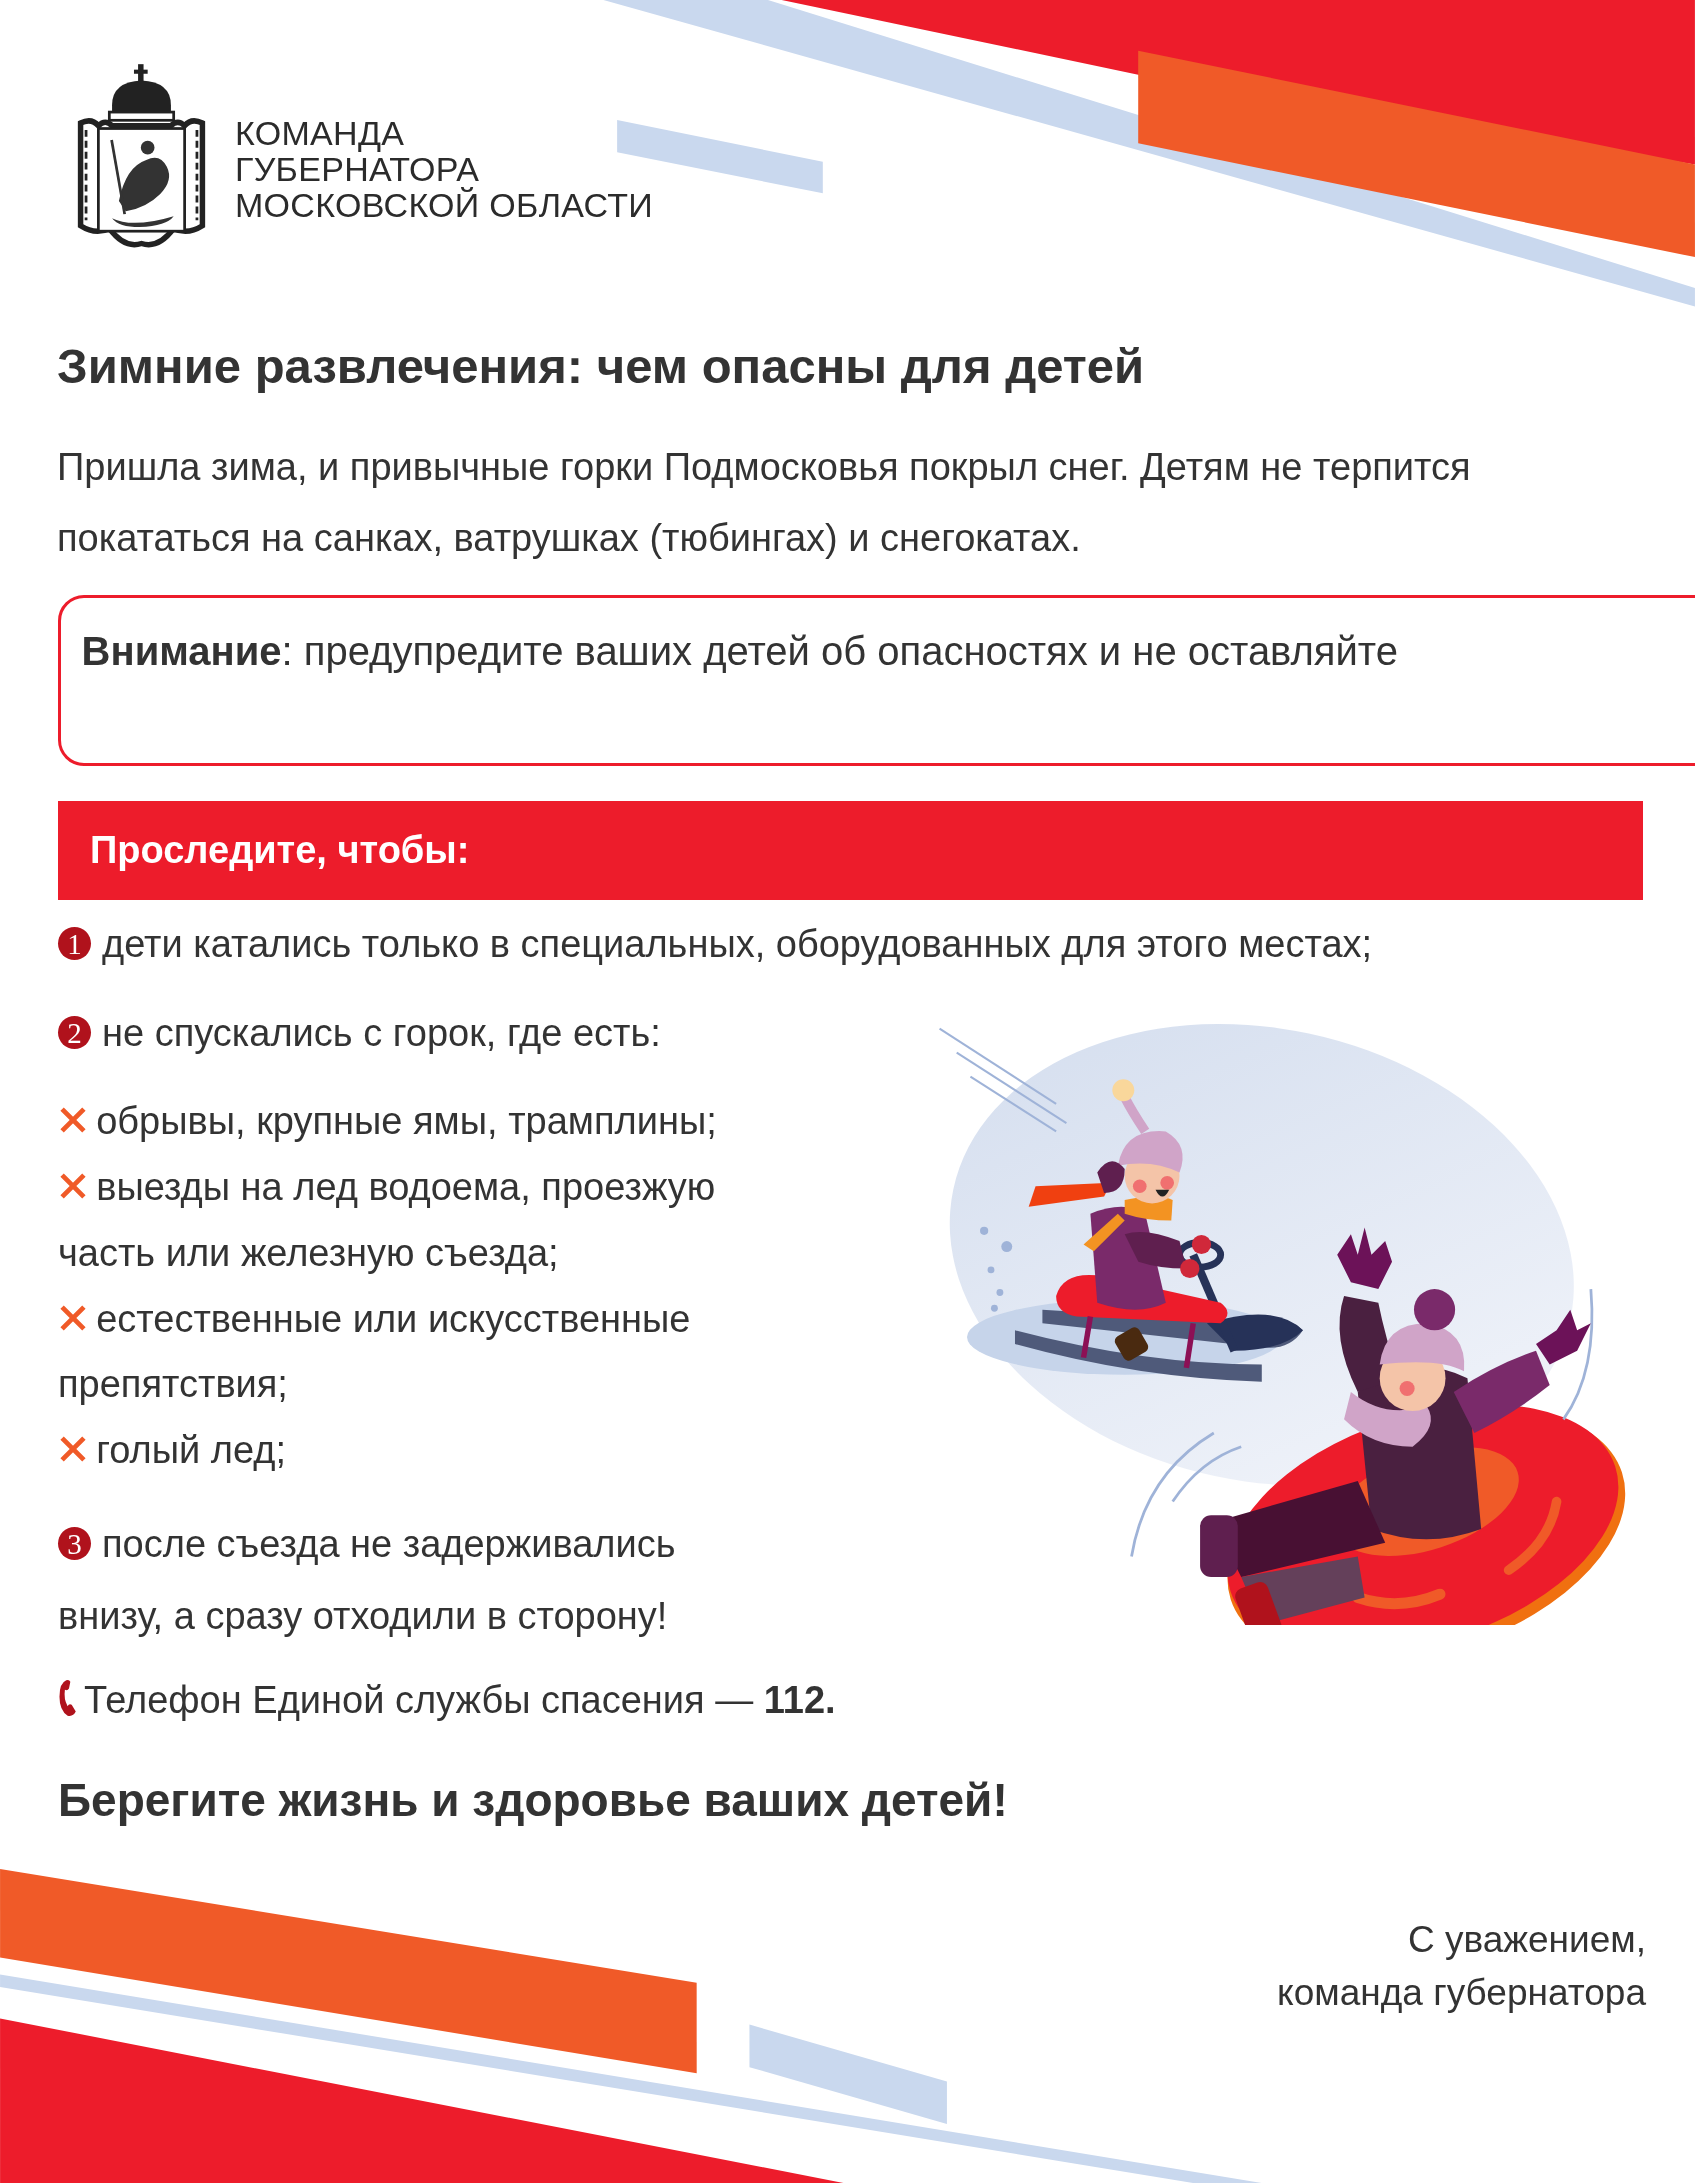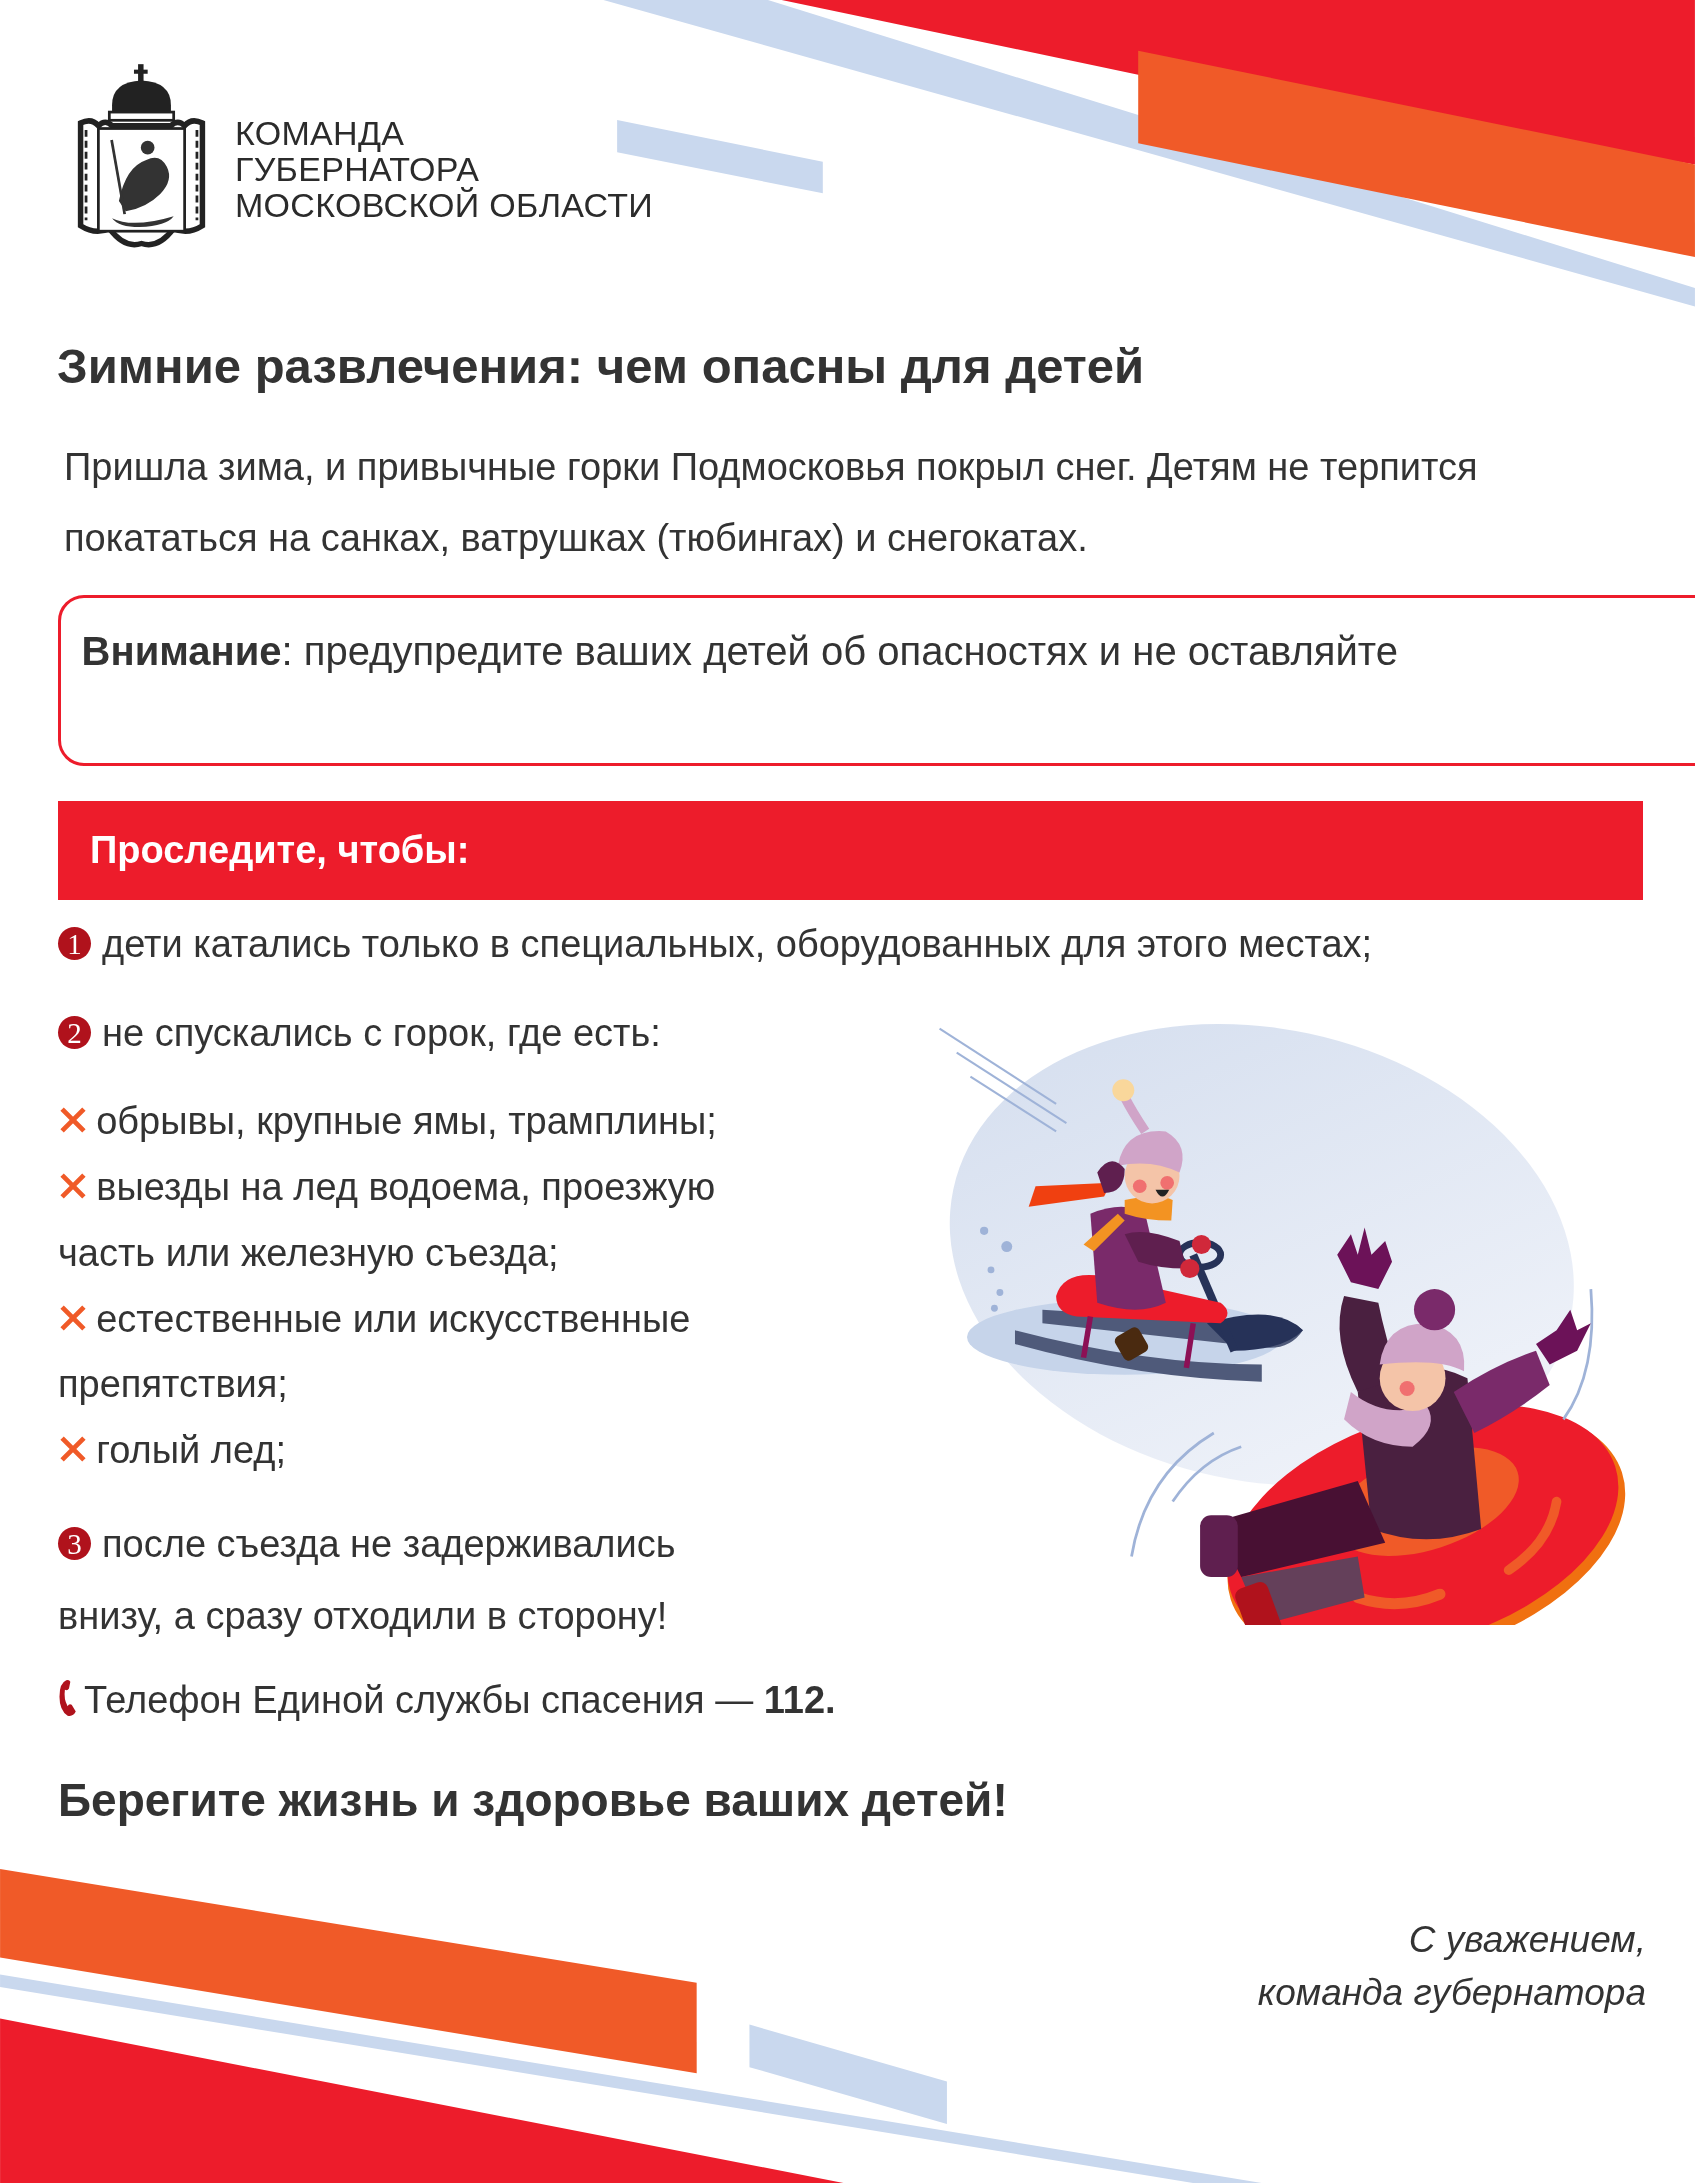--- a/index.html
+++ b/index.html
@@ -48,21 +48,21 @@
       top: 335px;
       font-size: 49px;
       font-weight: 700;
       color: #333333;
       white-space: nowrap;
       margin: 0;
       line-height: 62px;
     }
     .intro {
       position: absolute;
-      left: 64px;
+      left: 57px;
       top: 432px;
       width: 1632px;
       font-size: 38px;
       line-height: 71px;
       color: #333333;
       margin: 0;
     }
     .intro div { white-space: nowrap; }
     .warning-box {
       position: absolute;
@@ -147,21 +147,20 @@
       font-weight: 700;
       color: #333333;
       white-space: nowrap;
       line-height: 55px;
     }
     .signature {
       position: absolute;
       right: 49px;
       top: 1913px;
       font-size: 37px;
-      font-style: italic;
       color: #333333;
       text-align: right;
       line-height: 53px;
     }
     .signature div { white-space: nowrap; }
     .illustration {
       position: absolute;
       left: 919px;
       top: 1008px;
       width: 713px;

